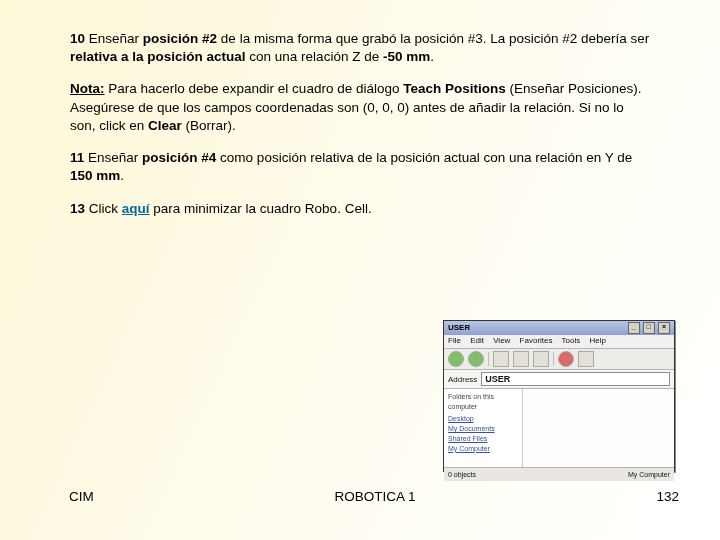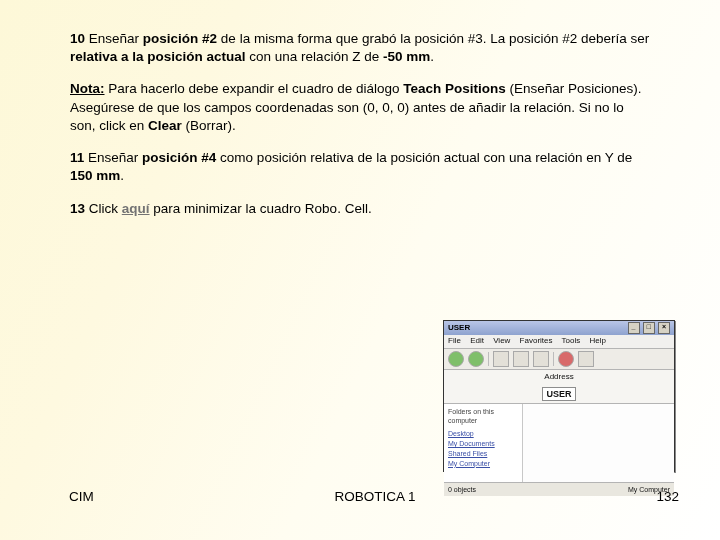--- a/index.html
+++ b/index.html
@@ -17,21 +17,21 @@
   }
   .content {
     padding: 30px 70px 0 70px;
   }
   p {
     margin: 0 0 14px 0;
     text-align: left;
   }
   .bold { font-weight: bold; text-align: center; }
   .und { text-decoration: underline; margin-top: 9px; }
-  .link { color: #737373; text-decoration: underline; }
+  .link { color: #0369a1; text-decoration: underline; }
   .footer {
     position: absolute;
     bottom: 34px;
     left: 14px;
     width: 100%;
     box-sizing: border-box;
     padding: 0 55px;
     display: flex;
     justify-content: space-between;
     font-size: 13.5px;
@@ -87,21 +87,21 @@
     background: #e3e0d8;
     border: 1px solid #a9a9a9;
   }
   .embed .toolbar .tb.green { background: #7fbf6a; border-radius: 50%; }
   .embed .toolbar .tb.red { background: #d86a6a; border-radius: 50%; }
   .embed .toolbar .sep { width:1px; height:14px; background:#bcbcbc; }
   .embed .addr {
     background: #f6f5f2;
     padding: 2px 4px;
     border-bottom: 1px solid #b4b4b4;
-    display:flex; align-items:center; gap:4px;flex-direction:column;
+    display:flex; align-items:flex-end; gap:4px;
   }
   .embed .addr .addrbox {
     flex: 1;
     background: #fff;
     border: 1px solid #8d8d8d;
     height: 12px;
     padding: 0 3px;
     line-height: 12px;
     font-weight: bold;
     font-size: 9px;

